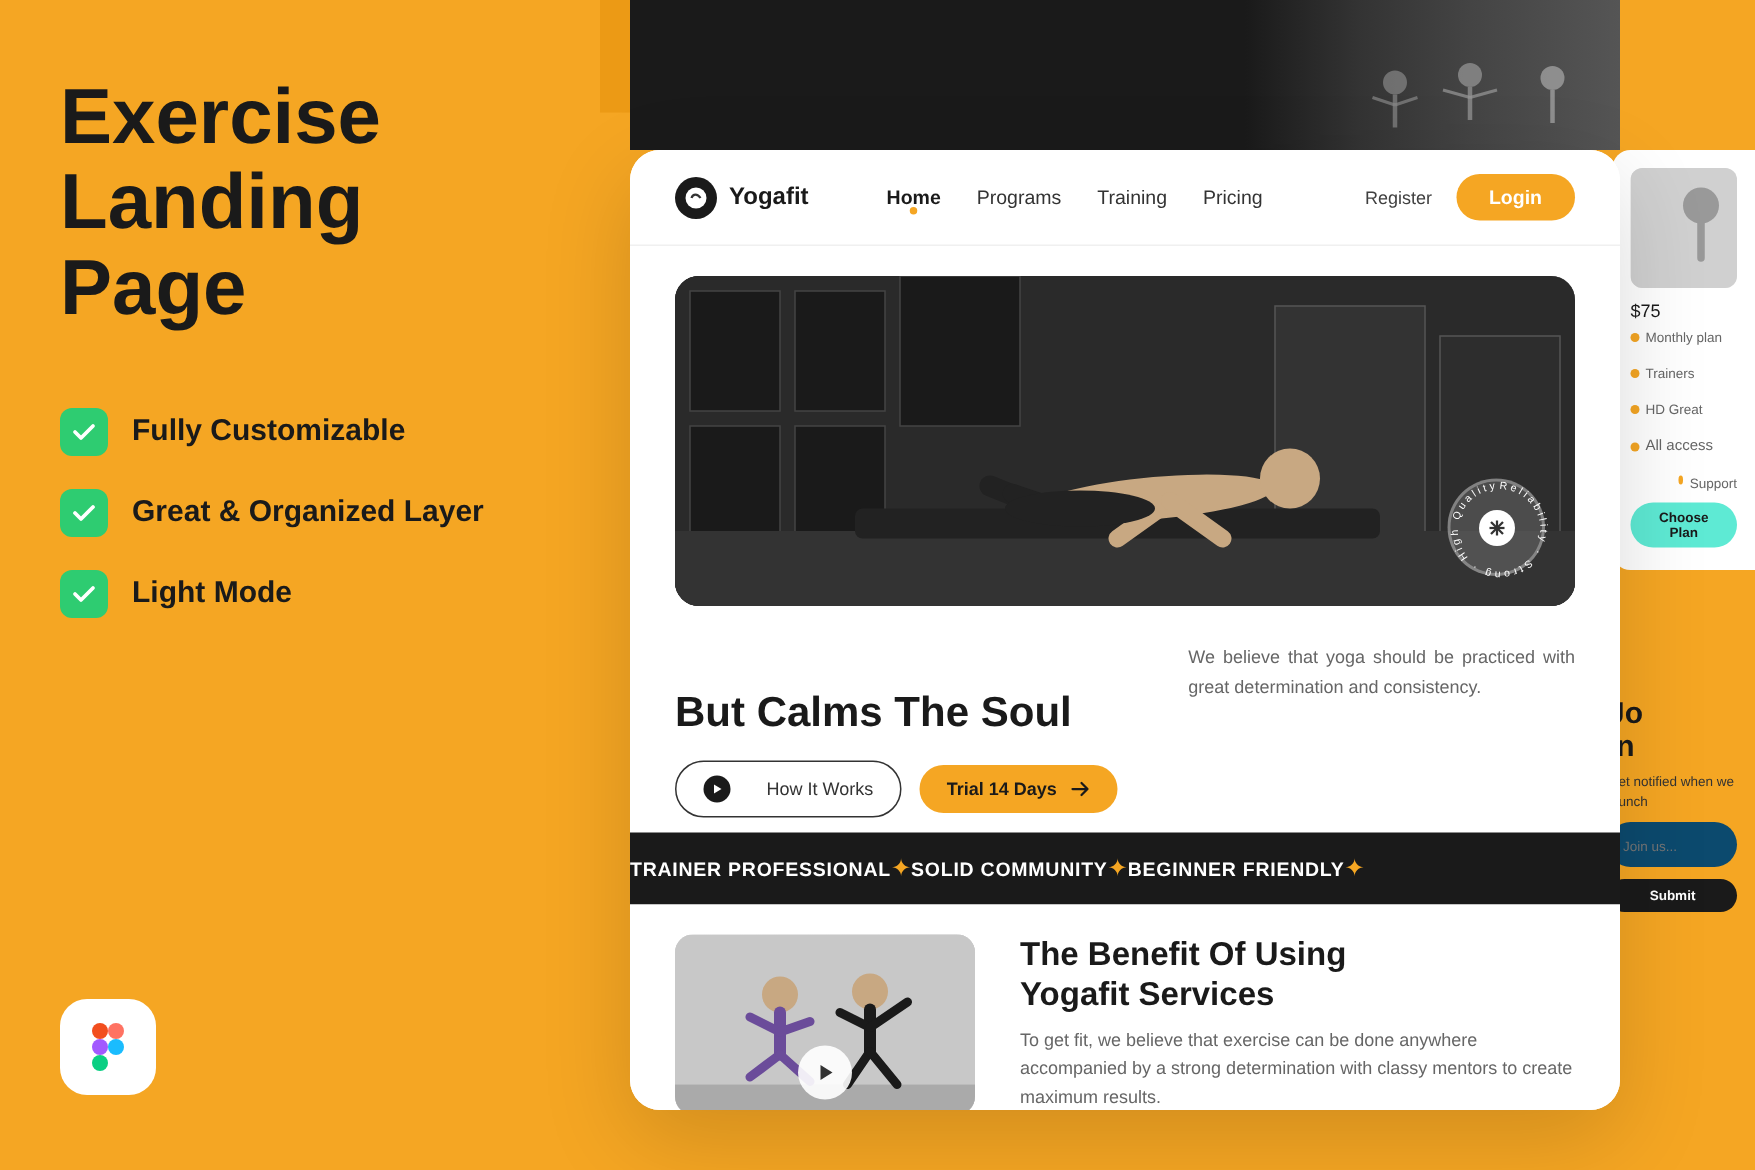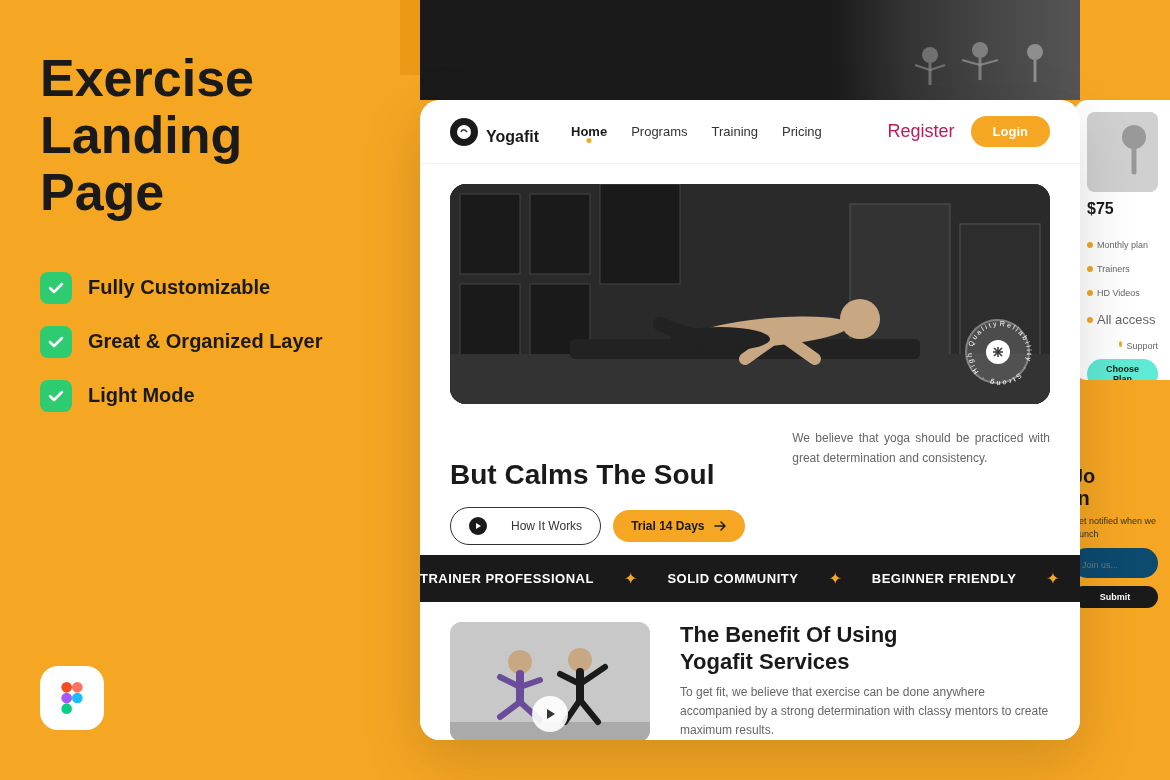--- a/index.html
+++ b/index.html
@@ -121,23 +121,23 @@
     .navbar {
       display: flex;
       align-items: center;
       padding: 16px 30px;
       background: #fff;
       border-bottom: 1px solid #f0f0f0;
     }
 
     .logo-area {
       display: flex;
-      align-items: flex-end;
+      align-items: center;
       gap: 8px;
-      margin-right: 32px;
+      margin-right: 52px;
     }
 
     .logo-icon {
       width: 28px;
       height: 28px;
       background: #1a1a1a;
       border-radius: 50%;
       display: flex;
       align-items: center;
       justify-content: center;
@@ -179,22 +179,22 @@
       border-radius: 50%;
     }
 
     .nav-actions {
       display: flex;
       align-items: center;
       gap: 16px;
     }
 
     .register-btn {
-      font-size: 18px;
-      color: #be185d;
+      font-size: 12px;
+      color: #404040;
       background: none;
       border: none;
       cursor: pointer;
     }
 
     .login-btn {
       font-size: 13px;
       color: #fff;
       background: #F5A623;
       border: none;
@@ -329,21 +329,20 @@
     .marquee-banner {
       background: #1a1a1a;
       padding: 14px 0;
       display: flex;
       align-items: center;
       overflow: hidden;
     }
 
     .marquee-content {
       display: flex;
-      gap: 30px;
       align-items: center;
       white-space: nowrap;
     }
 
     .marquee-item {
       font-size: 13px;
       font-weight: 700;
       color: #fff;
       letter-spacing: 0.5px;
       text-transform: uppercase;
@@ -674,39 +673,39 @@
 </div>
 
 <div style="position:absolute;top:100px;right:0;width:95px;height:280px;background:#fff;z-index:8;border-radius:12px 0 0 12px;overflow:hidden;padding:12px;">
   <div style="background:#e8e8e8;height:80px;border-radius:8px;margin-bottom:8px;overflow:hidden;">
     <svg width="95" height="80" viewBox="0 0 95 80">
       <rect width="95" height="80" fill="#d0d0d0"></rect>
       <circle cx="47" cy="25" r="12" fill="#999"></circle>
       <line x1="47" y1="37" x2="47" y2="60" stroke="#999" stroke-width="5" stroke-linecap="round"></line>
     </svg>
   </div>
-  <div style="font-size:16px;font-weight:700;color:#1a1a1a;margin-bottom:22px;">
+  <div style="font-size:12px;font-weight:400;color:#1a1a1a;margin-bottom:6px;">
     <span>$75</span>
   </div>
   <div style="display:flex;flex-direction:column;gap:14px;">
     <div style="display:flex;align-items:center;gap:4px;">
       <div style="width:6px;height:6px;background:#F5A623;border-radius:50%;"></div>
       <span style="font-size:9px;color:#666;">Monthly plan</span>
     </div>
     <div style="display:flex;align-items:center;gap:4px;">
       <div style="width:6px;height:6px;background:#F5A623;border-radius:50%;"></div>
       <span style="font-size:9px;color:#666;">Trainers</span>
     </div>
     <div style="display:flex;align-items:center;gap:4px;">
       <div style="width:6px;height:6px;background:#F5A623;border-radius:50%;"></div>
-      <span style="font-size:9px;color:#666;">HD Videos</span>
+      <span style="font-size:9px;color:#666;">HD Great</span>
     </div>
     <div style="display:flex;align-items:center;gap:4px;">
       <div style="width:6px;height:6px;background:#F5A623;border-radius:50%;"></div>
-      <span style="font-size:13px;color:#666;">All access</span>
+      <span style="font-size:10px;color:#666;">All access</span>
     </div>
     <div style="display:flex;align-items:flex-start;gap:4px;margin-left:32px;">
       <div style="width:6px;height:6px;background:#F5A623;border-radius:50%;"></div>
       <span style="font-size:9px;color:#666;">Support</span>
     </div>
   </div>
   <button style="background:#5eead4;border:none;border-radius:15px;padding:5px 12px;font-size:9px;font-weight:600;color:#1a1a1a;margin-top:8px;cursor:pointer;width:100%;">Choose Plan</button>
 </div>
 
 <div style="position:absolute;top:450px;right:0;width:110px;height:210px;background:#F5A623;z-index:8;border-radius:12px 0 0 12px;padding:15px 12px;overflow:hidden;">

